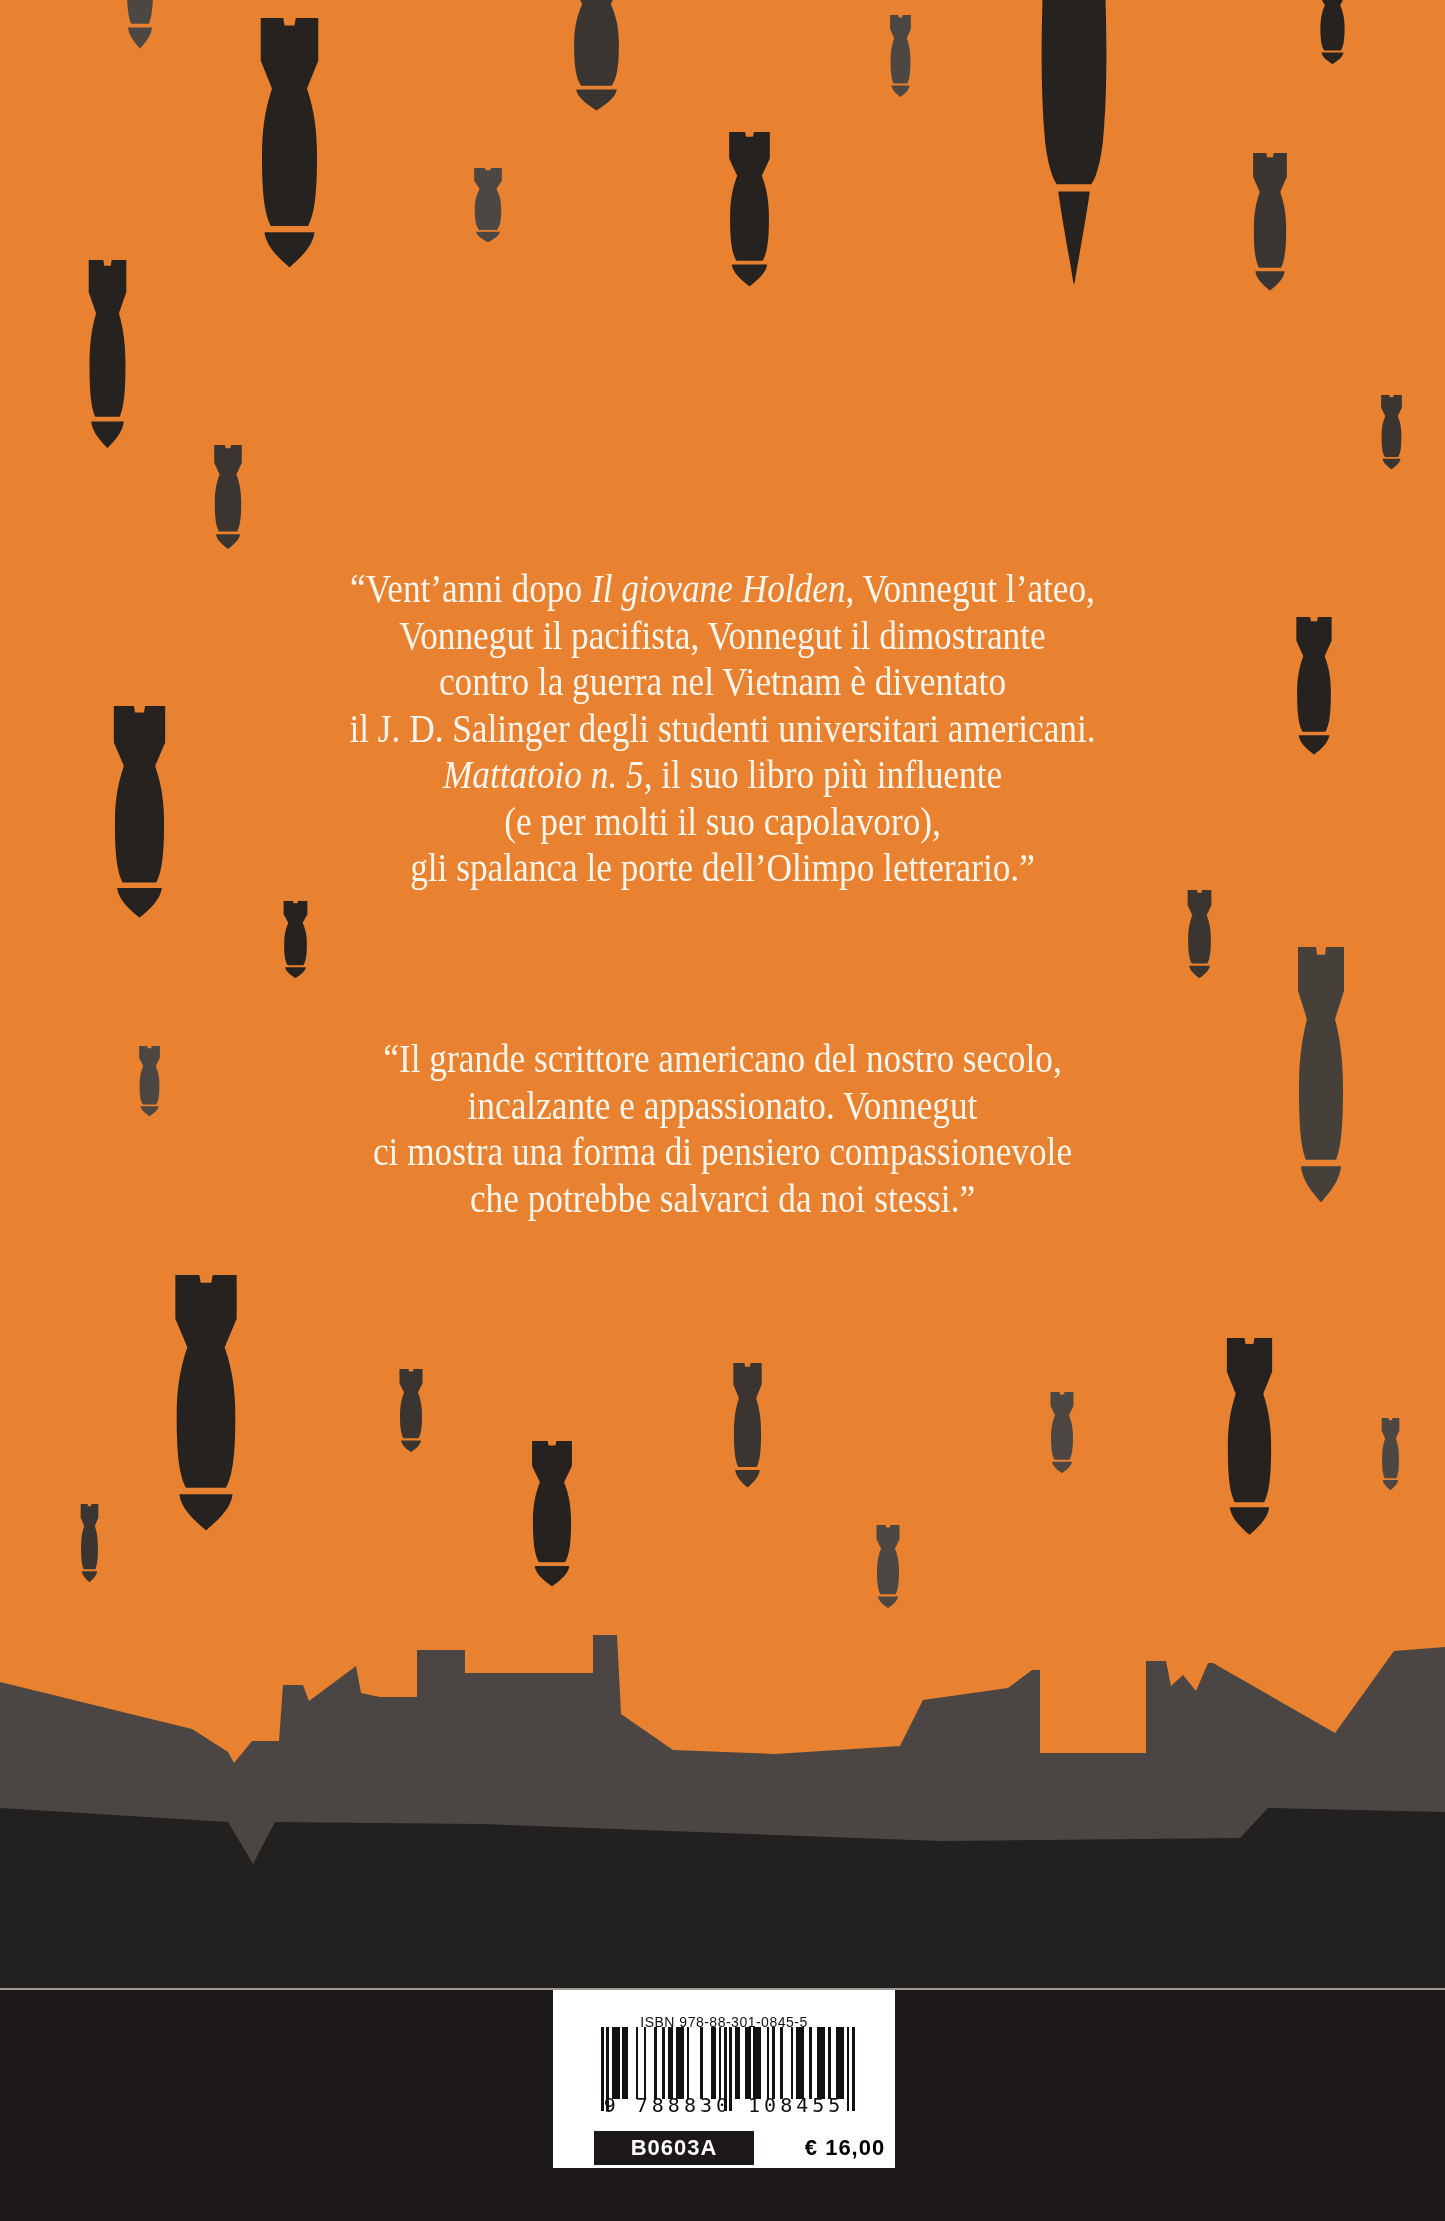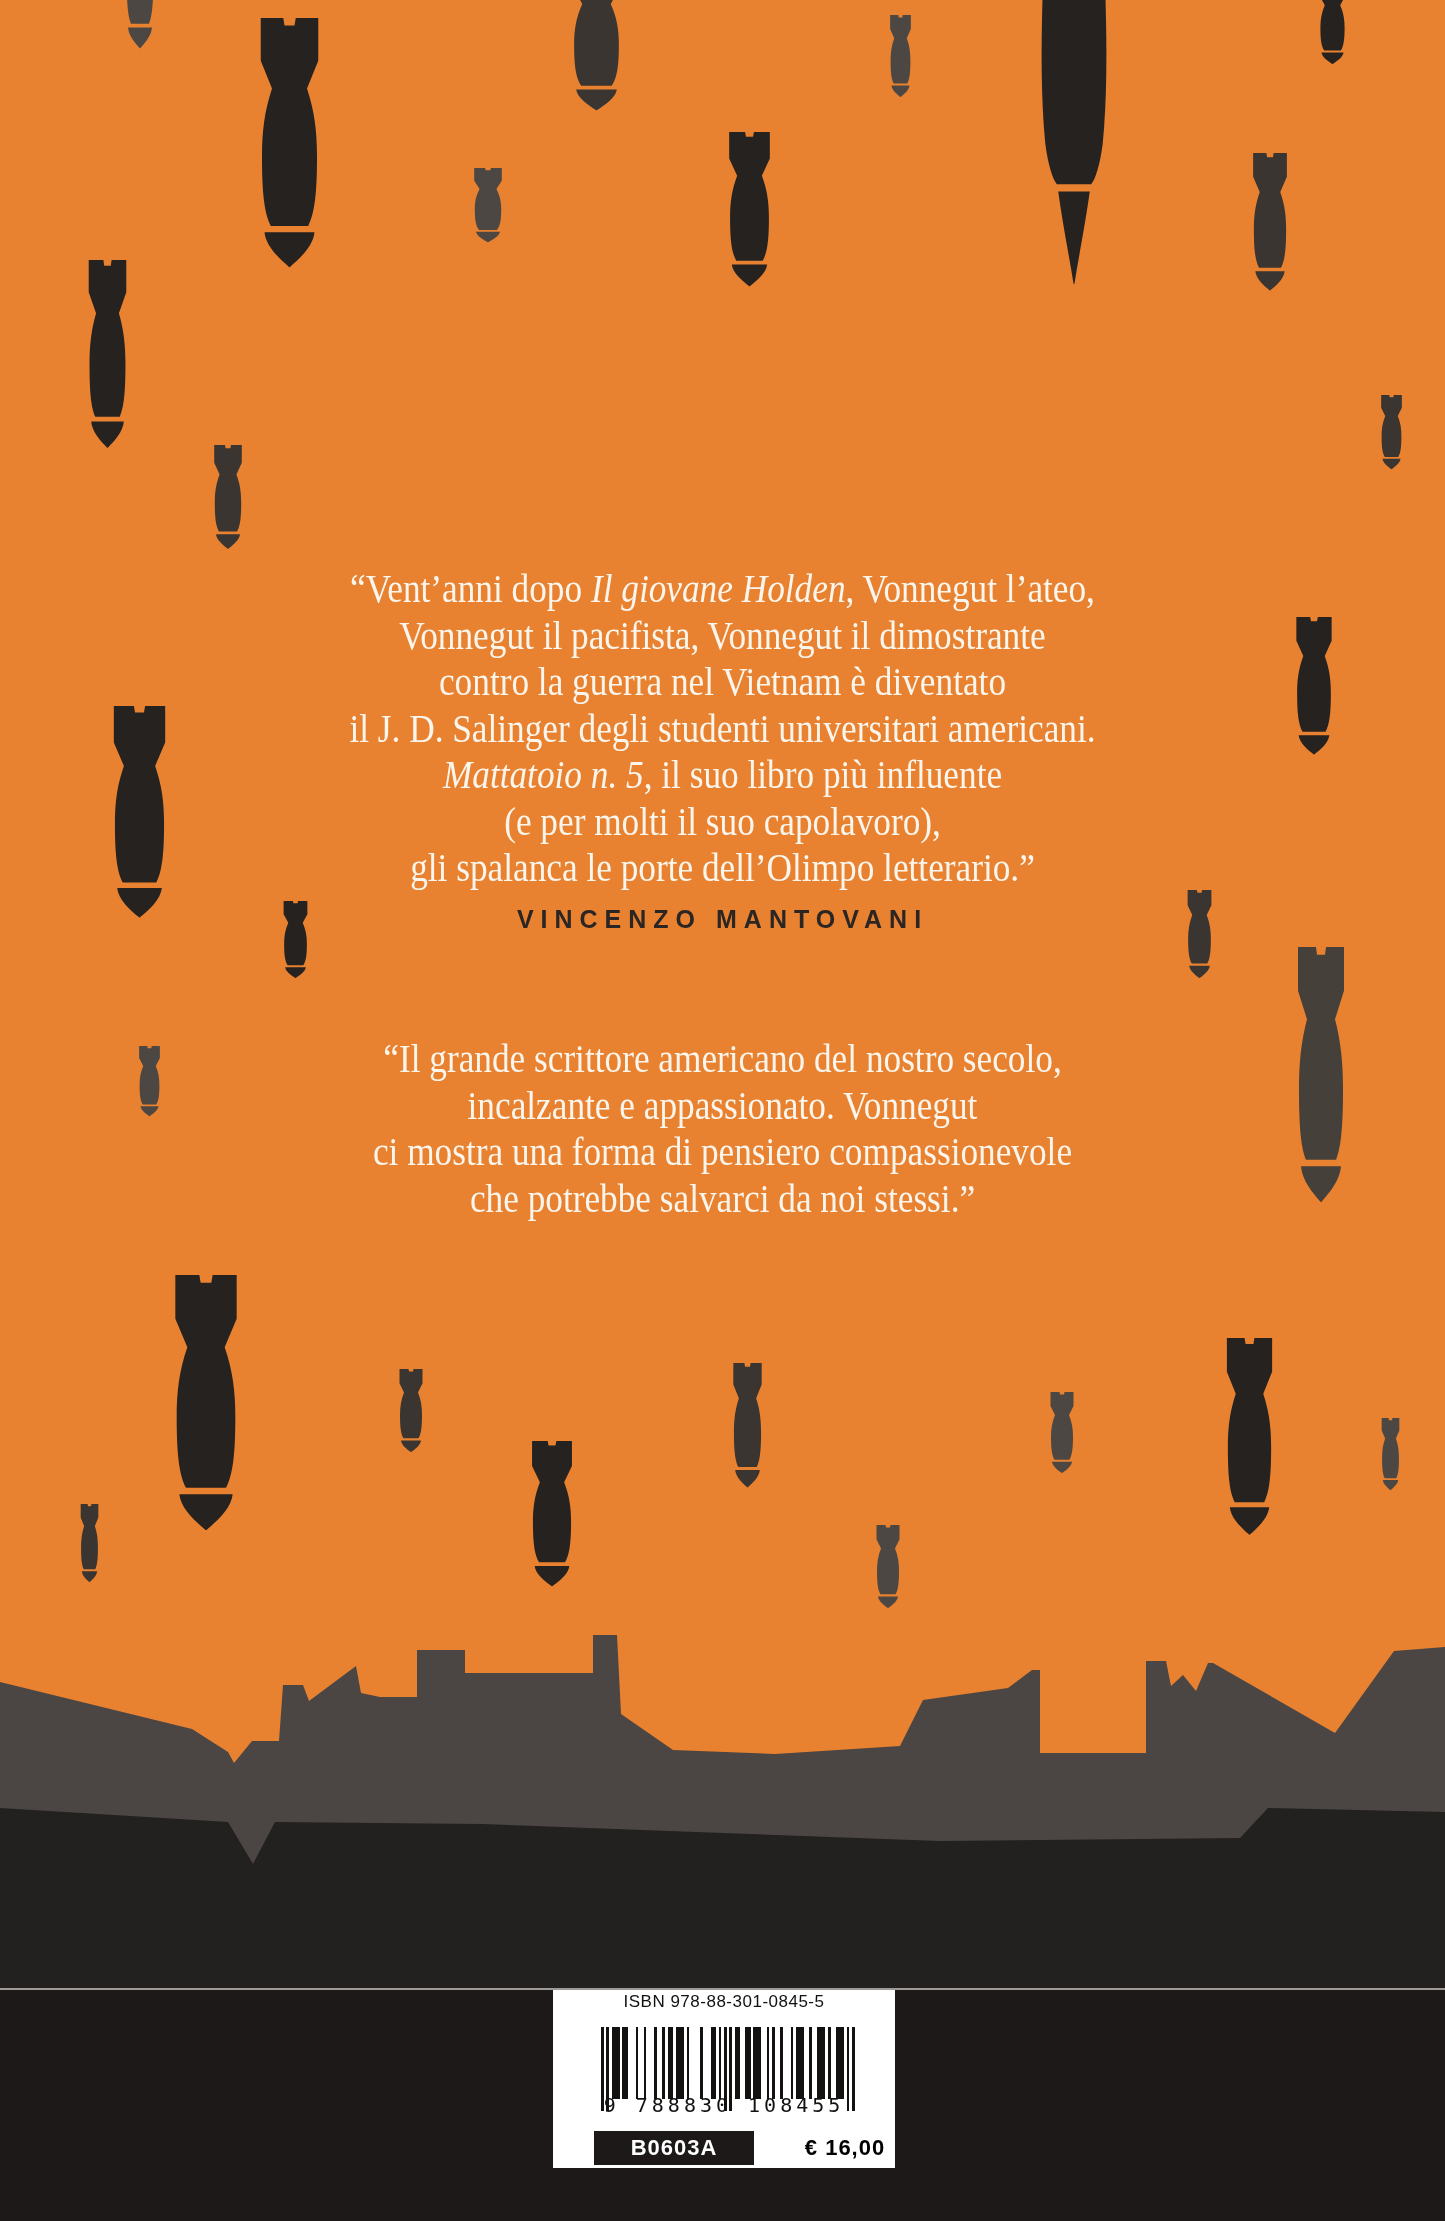--- a/index.html
+++ b/index.html
@@ -40,22 +40,22 @@
   #bottom-band{
     position:absolute;left:0;top:1988px;width:1445px;height:233px;
     background:#1C1918;border-top:2px solid #9E9A95;box-sizing:border-box;
   }
   
   #barcode-box{
     position:absolute;left:553px;top:1990px;width:342px;height:178px;
     background:#FFFFFF;color:#141210;
   }
   #isbn-label{
-    position:absolute;top:2px;left:0;width:100%;text-align:center;
-    font-size:17px;letter-spacing:0.5px;
+    position:absolute;top:24px;left:0;width:100%;text-align:center;
+    font-size:14px;letter-spacing:0.5px;
   }
   #barcode-bars{
     position:absolute;left:48px;top:37px;width:254px;height:84px;
     display:flex;align-items:flex-start;
   }
   #barcode-bars .module{flex:none;height:72px;}
   #barcode-bars .module.on{background:#141210;}
   #barcode-bars .module.guard{height:84px;}
   #barcode-digits{
     position:absolute;top:103px;left:0;width:100%;text-align:center;
@@ -181,21 +181,20 @@
 
   <div id="quote-1" class="quote">
       <div class="qline"><span>“Vent’anni dopo </span><span class="it">Il giovane Holden</span><span>, Vonnegut l’ateo,</span></div>
       <div class="qline"><span>Vonnegut il pacifista, Vonnegut il dimostrante</span></div>
       <div class="qline"><span>contro la guerra nel Vietnam è diventato</span></div>
       <div class="qline"><span>il J. D. Salinger degli studenti universitari americani.</span></div>
       <div class="qline"><span class="it">Mattatoio n. 5</span><span>, il suo libro più influente</span></div>
       <div class="qline"><span>(e per molti il suo capolavoro),</span></div>
       <div class="qline"><span>gli spalanca le porte dell’Olimpo letterario.”</span></div>
     </div>
-  <div id="attribution-1" class="attribution">VINCENZO MANTOVANI</div>
 
   <div id="quote-2" class="quote">
       <div class="qline"><span>“Il grande scrittore americano del nostro secolo,</span></div>
       <div class="qline"><span>incalzante e appassionato. Vonnegut</span></div>
       <div class="qline"><span>ci mostra una forma di pensiero compassionevole</span></div>
       <div class="qline"><span>che potrebbe salvarci da noi stessi.”</span></div>
     </div>
 
   <svg id="skyline" width="1445" height="2221" viewBox="0 0 1445 2221">
     <polygon class="sky1" points="

